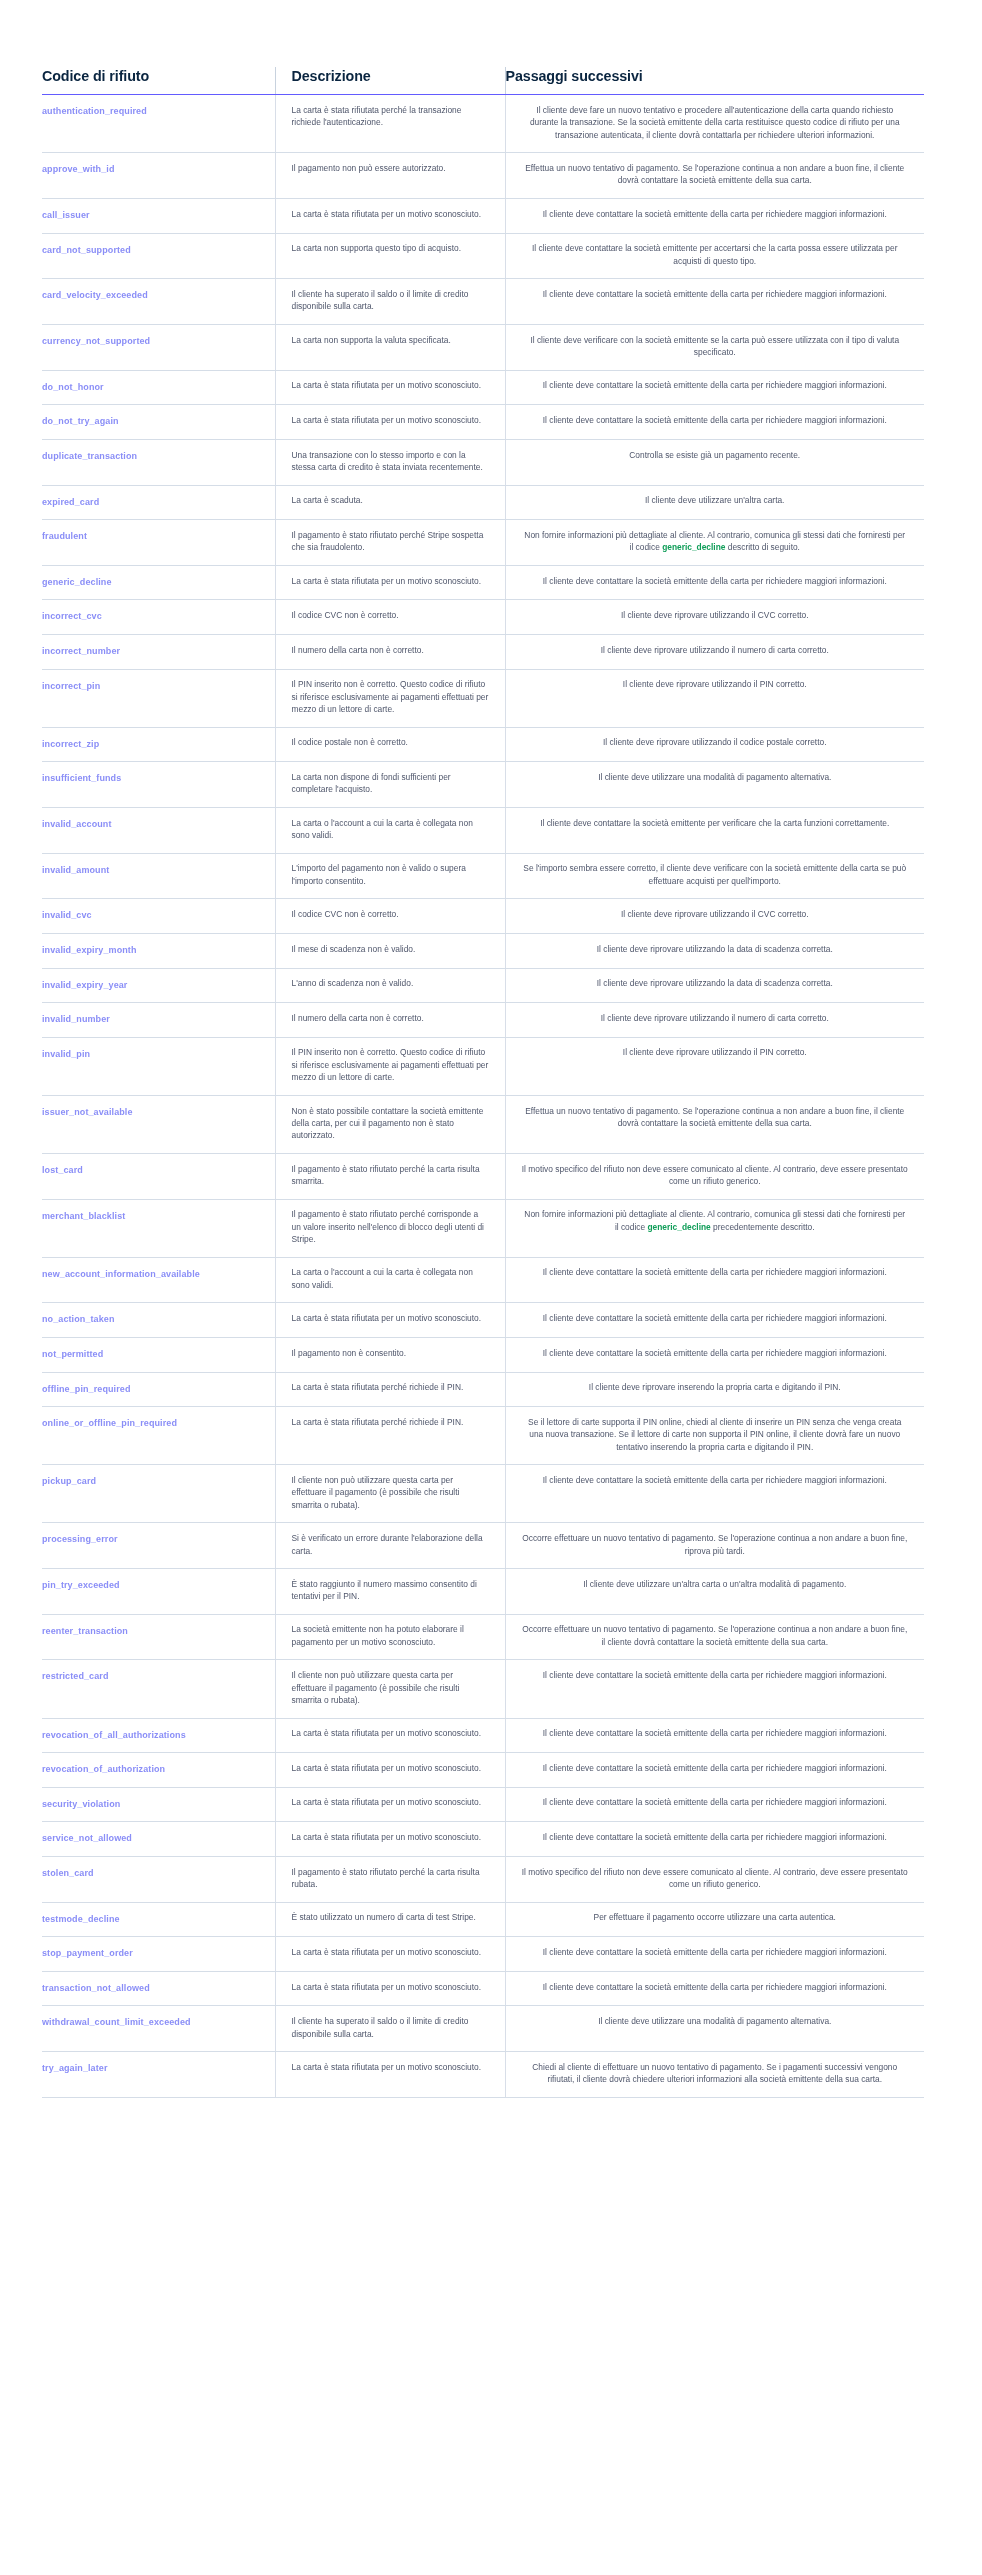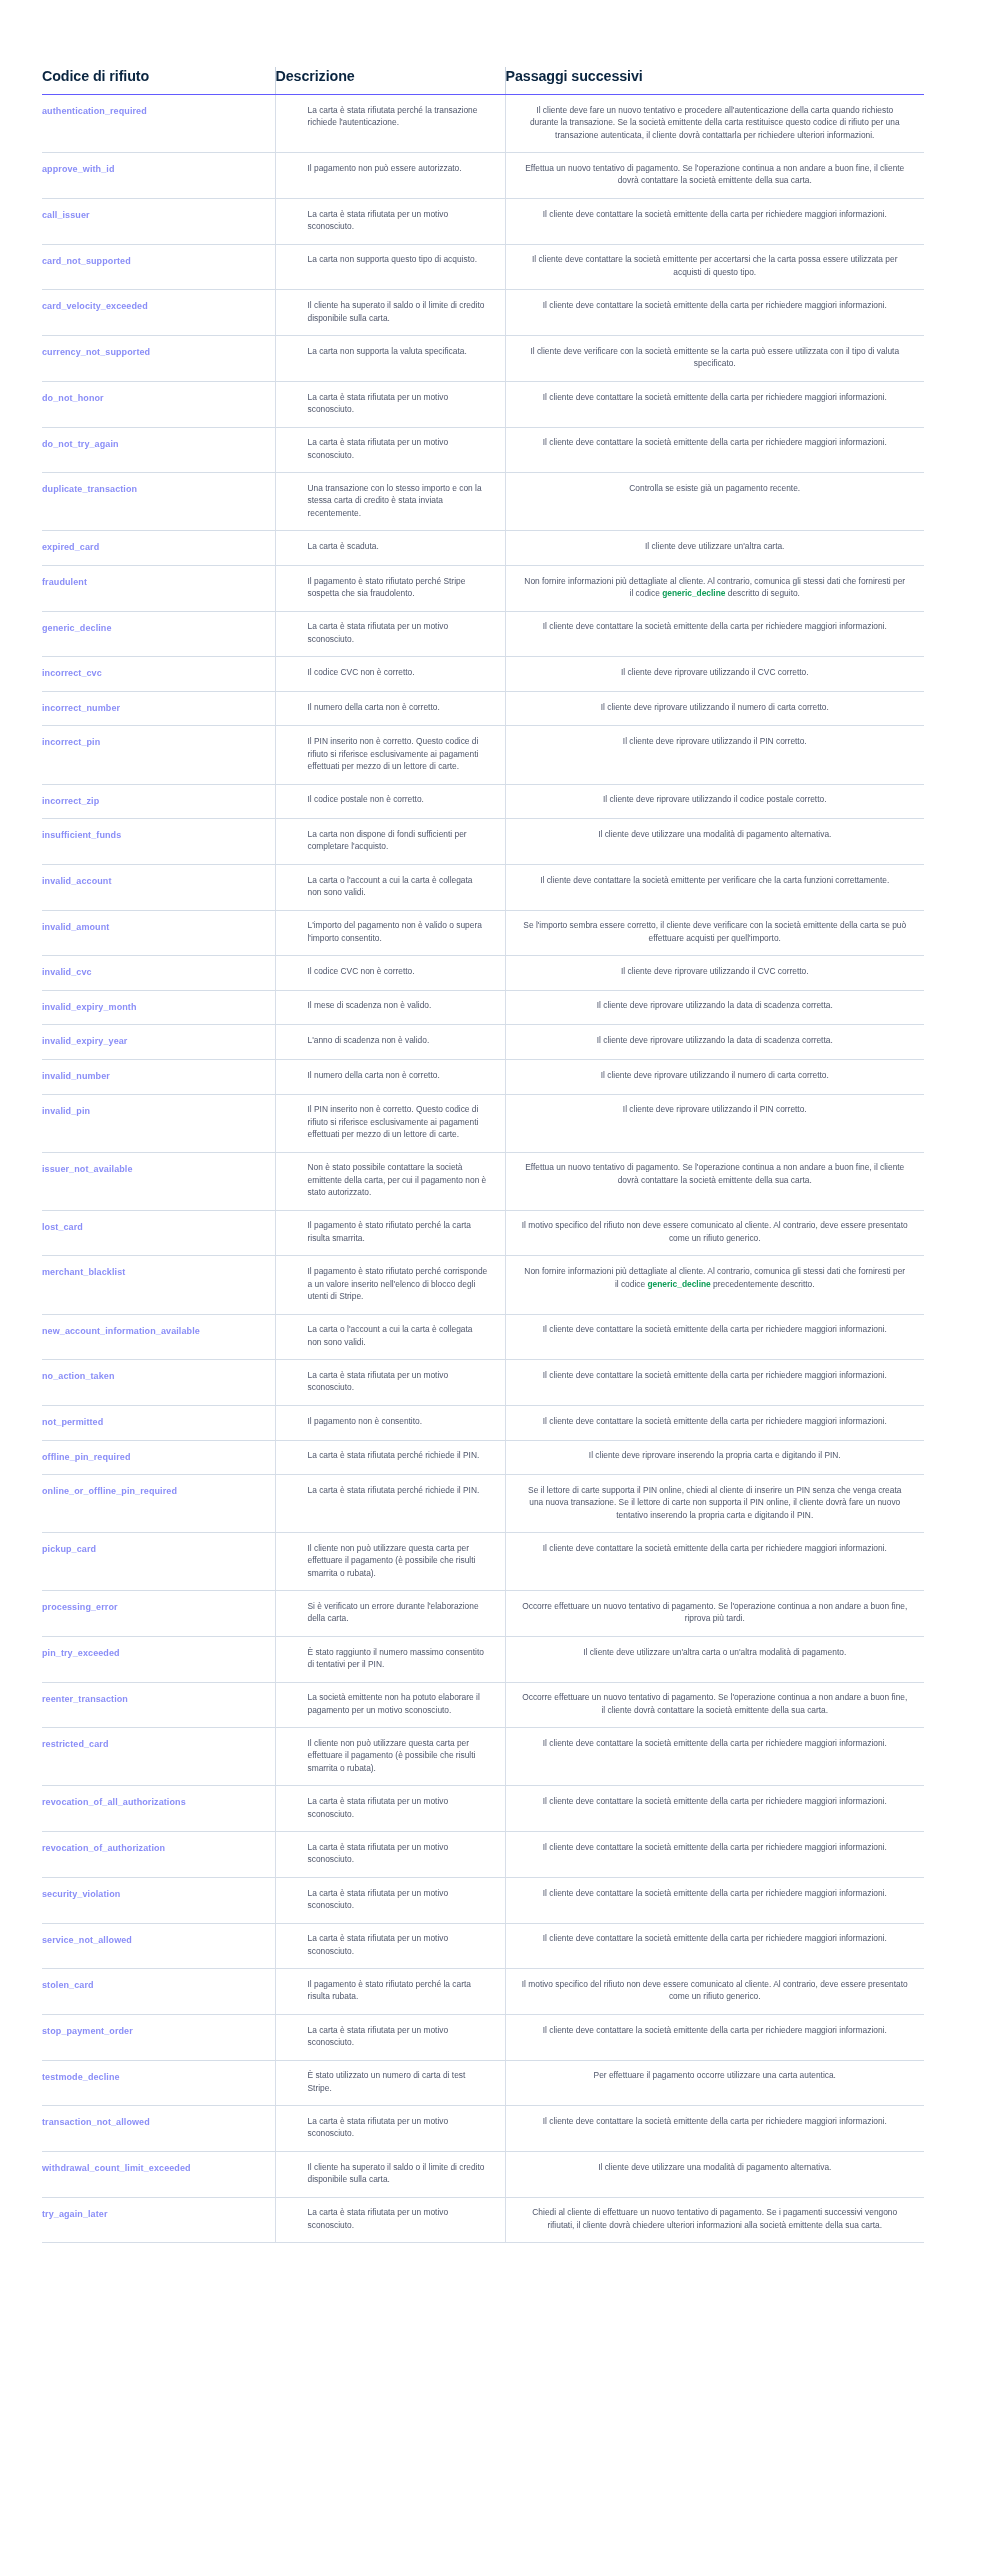--- a/index.html
+++ b/index.html
@@ -46,20 +46,21 @@
     color: #0a2540;
     letter-spacing: -0.1px;
     padding: 0 16px 8.7px 0;
     border-bottom: 1.2px solid #635bff;
     border-right: 0.6px solid #c8d2de;
   }
   table.decline-table thead th.col-code {
     padding-left: 0;
   }
   table.decline-table thead th.col-desc {
+    padding-left: 16px;
   }
   table.decline-table thead th.col-steps {
     padding-left: 0;
     border-right: none;
   }
 
   table.decline-table tbody td {
     vertical-align: top;
     font-size: 8.4px;
     line-height: 12.4px;
@@ -69,21 +70,21 @@
     color: #4f566b;
     word-wrap: break-word;
     overflow-wrap: break-word;
   }
   table.decline-table tbody td.col-code {
     padding-left: 0;
     padding-top: 10px;
     margin-left: 27px;
   }
   table.decline-table tbody td.col-desc {
-    padding-left: 32px;
+    padding-left: 16px;
   }
   table.decline-table tbody td.col-steps {
     padding-left: 16px;
     border-right: none;
     text-align: center;
   }
 
   .code-link {
     color: #8a8ef7;
     font-size: 9px;
@@ -325,28 +326,28 @@
             <td class="col-code"><a class="code-link">service_not_allowed</a></td>
             <td class="col-desc">La carta è stata rifiutata per un motivo sconosciuto.</td>
             <td class="col-steps">Il cliente deve contattare la società emittente della carta per richiedere maggiori informazioni.</td>
           </tr>
           <tr>
             <td class="col-code"><a class="code-link">stolen_card</a></td>
             <td class="col-desc">Il pagamento è stato rifiutato perché la carta risulta rubata.</td>
             <td class="col-steps">Il motivo specifico del rifiuto non deve essere comunicato al cliente. Al contrario, deve essere presentato come un rifiuto generico.</td>
           </tr>
           <tr>
-            <td class="col-code"><a class="code-link">stop_payment_order</a></td>
-            <td class="col-desc">La carta è stata rifiutata per un motivo sconosciuto.</td>
-            <td class="col-steps">Il cliente deve contattare la società emittente della carta per richiedere maggiori informazioni.</td>
-          </tr>
-          <tr>
             <td class="col-code"><a class="code-link">testmode_decline</a></td>
             <td class="col-desc">È stato utilizzato un numero di carta di test Stripe.</td>
             <td class="col-steps">Per effettuare il pagamento occorre utilizzare una carta autentica.</td>
+          </tr>
+          <tr>
+            <td class="col-code"><a class="code-link">stop_payment_order</a></td>
+            <td class="col-desc">La carta è stata rifiutata per un motivo sconosciuto.</td>
+            <td class="col-steps">Il cliente deve contattare la società emittente della carta per richiedere maggiori informazioni.</td>
           </tr>
           <tr>
             <td class="col-code"><a class="code-link">transaction_not_allowed</a></td>
             <td class="col-desc">La carta è stata rifiutata per un motivo sconosciuto.</td>
             <td class="col-steps">Il cliente deve contattare la società emittente della carta per richiedere maggiori informazioni.</td>
           </tr>
           <tr>
             <td class="col-code"><a class="code-link">withdrawal_count_limit_exceeded</a></td>
             <td class="col-desc">Il cliente ha superato il saldo o il limite di credito disponibile sulla carta.</td>
             <td class="col-steps">Il cliente deve utilizzare una modalità di pagamento alternativa.</td>

